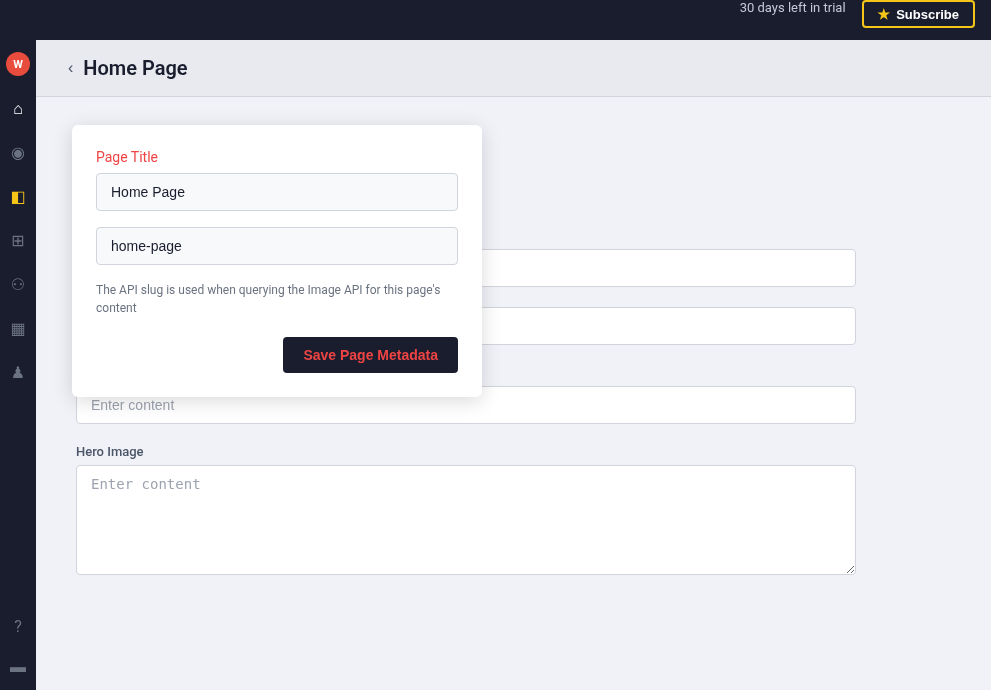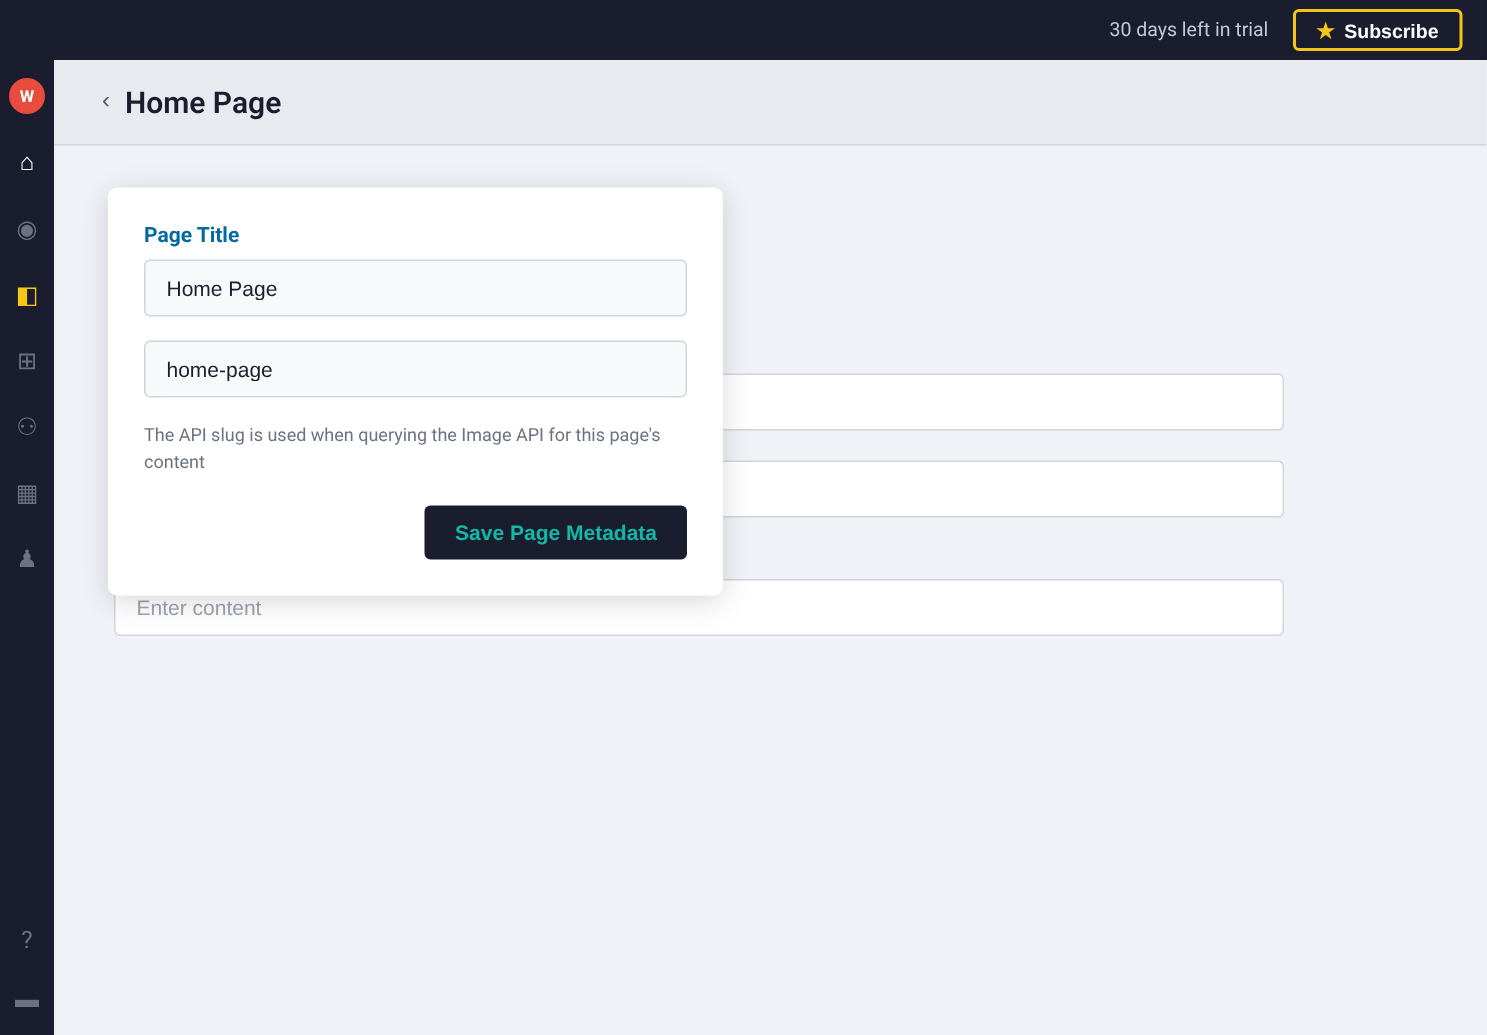--- a/index.html
+++ b/index.html
@@ -1,21 +1,21 @@
 <!DOCTYPE html>
 <html><head>
   <meta charset="utf-8">
   <style>
     * { box-sizing: border-box; margin: 0; padding: 0; }
     body { font-family: -apple-system, BlinkMacSystemFont, 'Segoe UI', Roboto, sans-serif; background: #f0f2f7; overflow: hidden; }
 
     
     .top-bar {
       position: fixed; top: 0; left: 0; right: 0; height: 40px;
-      background: #1a1d2e; display: flex; align-items: center;
+      background: #1a1d2e; display: flex; align-items: flex-start;
       justify-content: flex-end; padding: 0 16px; z-index: 100;
       gap: 16px;
     }
     .trial-text {
       color: #c5c8d8; font-size: 13px;
     }
     .subscribe-btn {
       background: #1a1d2e; border: 2px solid #f5c518; color: #fff;
       font-size: 13px; font-weight: 600; padding: 4px 14px;
       border-radius: 4px; cursor: pointer; display: flex; align-items: center; gap: 6px;
@@ -84,32 +84,32 @@
     .field-input::placeholder { color: #9ca3af; }
 
     
     .popup-card {
       position: absolute; top: 28px; left: 36px;
       background: #fff; border-radius: 6px; padding: 24px;
       width: 410px; z-index: 50;
       box-shadow: 0 4px 20px rgba(0,0,0,0.15);
     }
     .popup-field-label {
-      font-size: 14px; font-weight: 700; color: #0369a1; margin-bottom: 8px;
+      font-size: 14px; font-weight: 400; color: #ef4444; margin-bottom: 8px;
     }
     .popup-input {
       width: 100%; padding: 10px 14px; border: 1px solid #d1d5db;
       border-radius: 4px; font-size: 14px; color: #1a1d2e;
       background: #f8f9fa; outline: none; margin-bottom: 16px;
     }
     .popup-help-text {
       font-size: 12px; color: #6b7280; margin-bottom: 20px; line-height: 1.5;
     }
     .save-btn {
-      background: #1a1d2e; color: #14b8a6; font-size: 14px; font-weight: 700;
+      background: #1a1d2e; color: #ef4444; font-size: 14px; font-weight: 700;
       padding: 10px 20px; border: none; border-radius: 4px; cursor: pointer;
       float: right;
     }
 
     
     .field-textarea {
       width: 780px; padding: 10px 14px; border: 1px solid #d1d5db;
       border-radius: 4px; font-size: 14px; color: #1a1d2e;
       background: #fff; outline: none; resize: vertical; height: 110px;
     }
@@ -174,16 +174,20 @@
 
       <div class="field-group">
         <input class="field-input" type="text" placeholder="Enter content" style="">
       </div>
 
       <div class="field-group">
         <div class="field-label">Btn Text</div>
         <input class="field-input" type="text" placeholder="Enter content" style="">
       </div>
 
+      <div class="field-group">
+        <div class="field-label">Hero Image</div>
+        <textarea class="field-textarea" placeholder="Enter content" style=""></textarea>
+      </div>
 
     </div>
   </div>
 </div>
 
 </body></html>

